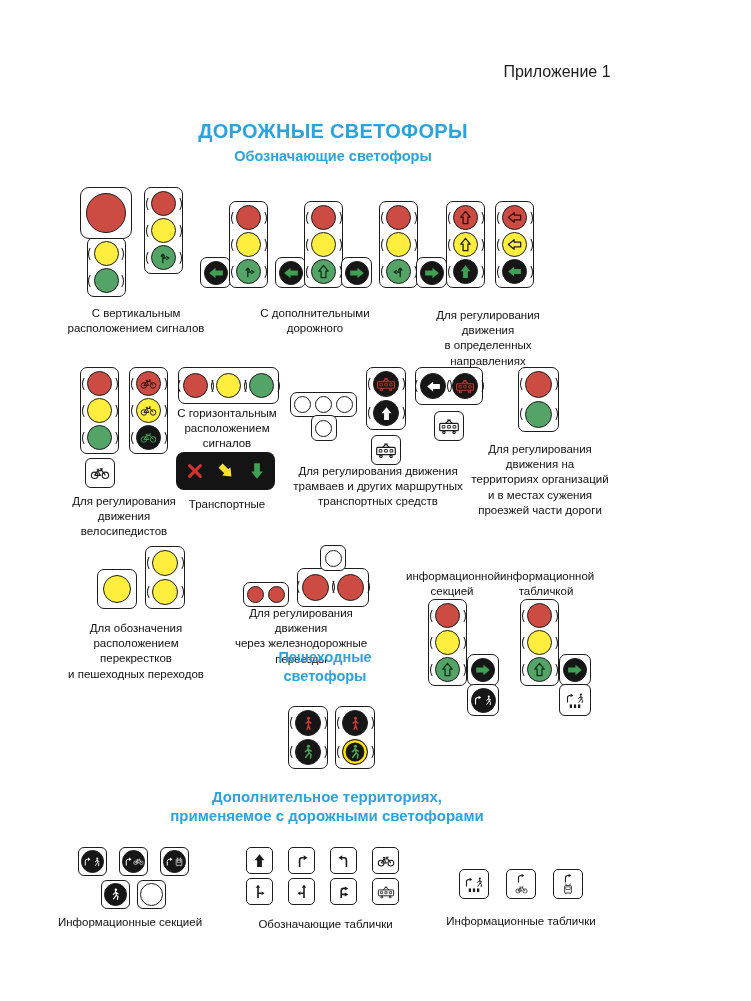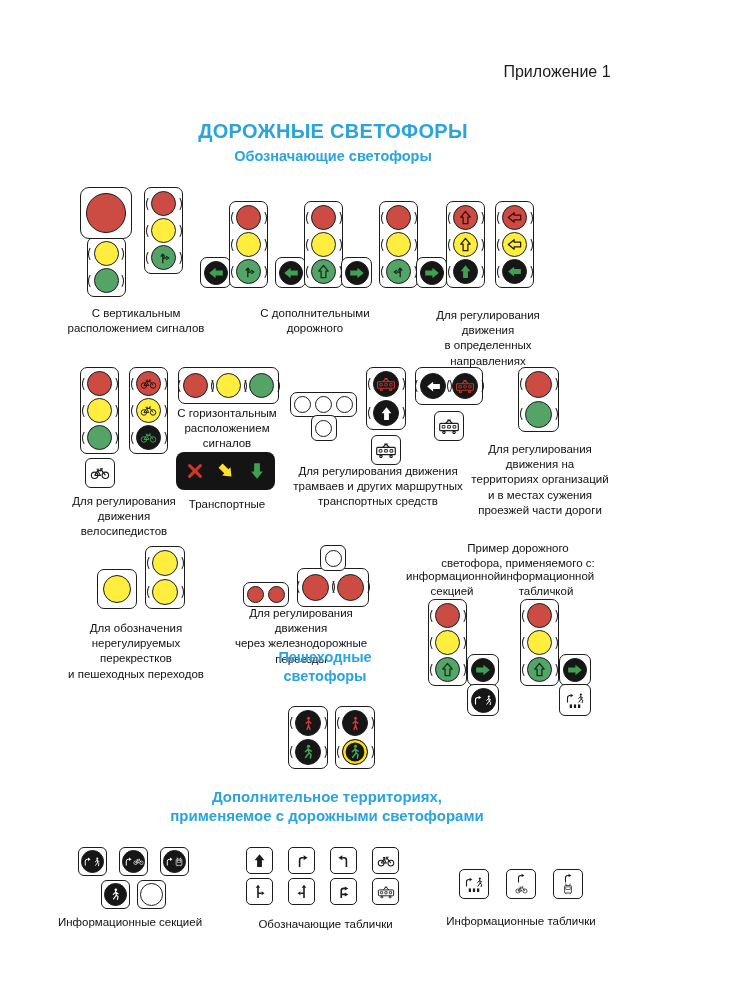--- a/index.html
+++ b/index.html
@@ -422,21 +422,21 @@
   <div class="grp" style="left:97px;top:546px;gap:8px;align-items:flex-end">
     <div class="sq" style="width:40px;height:40px">
       <span class="lens l28 yellow noear"></span>
     </div>
     <div class="tl" style="gap:3px">
       <span class="lens l26 yellow"></span>
       <span class="lens l26 yellow"></span>
     </div>
   </div>
   <div class="cap" style="left:60px;top:621px;width:152px">Для обозначения
-нерегулируемых
+расположением
 перекрестков
 и пешеходных переходов</div>
 
   <div class="grp" style="left:243px;top:545px;gap:8px;align-items:flex-end">
     <div class="tl-h tlh-mini">
       <span class="lens mini red noear"></span>
       <span class="lens mini red noear"></span>
     </div>
     <div class="colc">
       <div class="rw-top">
@@ -447,22 +447,20 @@
         <span class="lens l27 red"></span>
       </div>
     </div>
   </div>
   <div class="cap" style="left:223px;top:606px;width:156px">Для регулирования движения
 через железнодорожные переезды</div>
 
   <div class="blue t3">Пешеходные
 светофоры</div>
 
-  <div class="cap" style="left:440px;top:541px;width:156px">Пример дорожного
-светофора, применяемого с:</div>
   <div class="cap" style="left:406px;top:569px;width:92px">информационной
 секцией</div>
   <div class="cap" style="left:500px;top:569px;width:92px">информационной
 табличкой</div>
 
   <div class="ex" style="left:428px;top:599px">
     <div class="tl">
       <span class="lens red"></span>
       <span class="lens yellow"></span>
       <span class="lens green">

